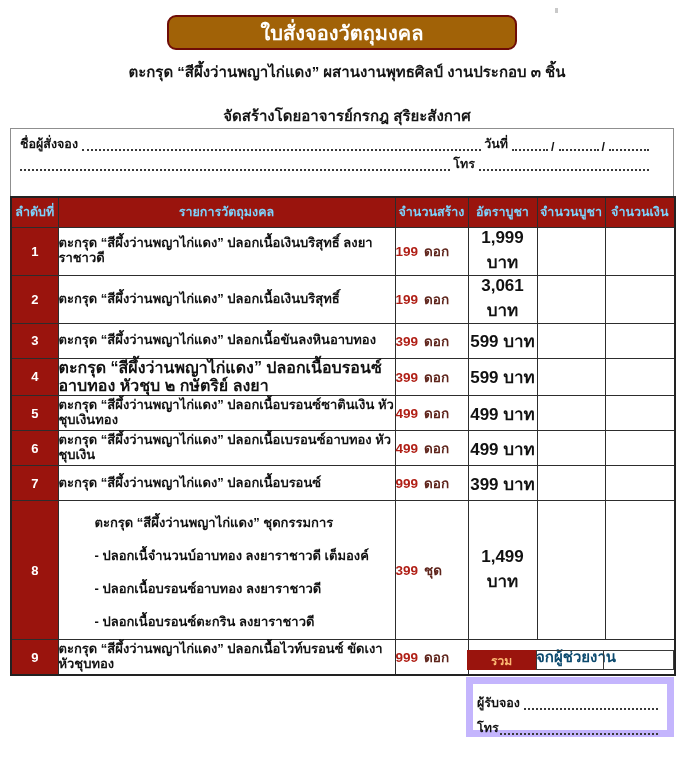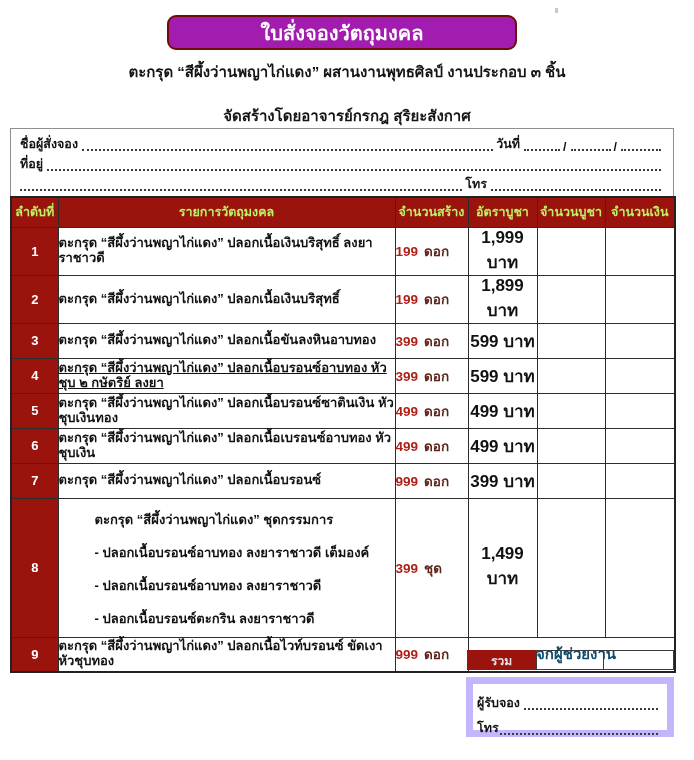--- a/index.html
+++ b/index.html
@@ -2,61 +2,61 @@
 <html><head>
 <meta charset="utf-8">
 <style>
   html,body { margin:0; padding:0; background:#fff; }
   .page {
     position:relative; width:694px; height:760px; background:#ffffff;
     font-family:"Liberation Sans", sans-serif; color:#111; overflow:hidden;
   }
   .title-box {
     position:absolute; left:167px; top:15px; width:350px; height:35px;
-    background:#a21caf; border:2px solid #6e0c07; border-radius:9px;
+    background:#a16207; border:2px solid #6e0c07; border-radius:9px;
     display:flex; align-items:center; justify-content:center;
     color:#fff; font-size:20px; font-weight:bold; box-sizing:border-box;
   }
   .sub { position:absolute; left:0; width:100%; text-align:center; font-weight:bold; color:#141414; }
   .sub1 { top:60px; font-size:15px; }
   .sub2 { top:96px; font-size:15px;margin-top:8px; }
 
   .form-box {
     position:absolute; left:10px; top:128px; width:664px; height:84px;
-    border:1px solid #8f8f8f; box-sizing:border-box; padding:5px 9px 0 9px;
+    border:1px solid #8f8f8f; box-sizing:border-box; padding:5px 21px 0 9px;
   }
   .form-row { display:flex; align-items:flex-end; height:20px; font-weight:bold; font-size:12.5px; white-space:nowrap; }
   .dots { flex:1 1 auto; border-bottom:2px dotted #3a3a3a; margin:0 3px 3px 4px; height:1px; }
   .dots.dfix { flex:0 0 auto; }
   .slash { margin:0 0 0 0; font-weight:bold; }
 
   table.main {
     position:absolute; left:10px; top:196px; width:664px;
     border-collapse:collapse; table-layout:fixed; border:2px solid #222;
   }
   table.main th, table.main td { border:1px solid #2d2d2d; padding:0; box-sizing:border-box; }
   table.main th {
-    background:#9a140d; color:#bef264; font-size:12.5px; font-weight:bold; height:30px;
+    background:#9a140d; color:#7dd3fc; font-size:12.5px; font-weight:bold; height:30px;
   }
   tr.r { height:35px; }
   tr.r8 { height:139px; }
   td.num { background:#9a140d; color:#fff; font-weight:bold; text-align:center; font-size:13px; }
   td.item { font-weight:bold; font-size:13px; padding:0 2px 0 5px; text-align:left; line-height:1.15; }
-  td.item.small { font-size:13px;text-decoration:underline; }
+  td.item.small { font-size:16px; }
   td.item .ln { line-height:33px; height:33px; white-space:nowrap;padding-left:36px; }
   td.item .ln:first-child { margin-top:3px; }
   td.qty { padding-right:5px; font-weight:bold; font-size:13.5px; white-space:nowrap; }
   .qty-num { color:#b01f16; }
   .qty-unit { color:#5e241b; margin-left:6px; }
   td.price { text-align:center; font-weight:bold; font-size:17px; color:#111; }
   td.note { text-align:center; font-weight:bold; font-size:15px; color:#0c4a6e; }
 
   .total-row { position:absolute; left:467px; top:650px; display:flex; height:20px; }
   .total-label {
-    width:69px; background:#9a140d; color:#e5e5e5; font-weight:bold; font-size:12px;
+    width:69px; background:#9a140d; color:#fdba74; font-weight:bold; font-size:12px;
     display:flex; align-items:center; justify-content:center;
   }
   .total-cell { width:68px; border:1px solid #3a3a3a; box-sizing:border-box; }
   .total-cell.last { width:70px; border-left:none; }
 
   .receiver-box {
     position:absolute; left:466px; top:677px; width:208px; height:60px;
     border:7px solid #c4b5fd; box-sizing:border-box; padding:4px 6px 0 4px;
   }
   .receiver-box .form-row { height:25px; font-size:12.5px; }
@@ -77,24 +77,20 @@
   <div class="form-box">
     <div class="form-row">
       <span>ชื่อผู้สั่งจอง</span>
       <span class="dots"></span>
       <span>วันที่</span>
       <span class="dots dfix" style="width:36px"></span>
       <span class="slash">/</span>
       <span class="dots dfix" style="width:40px"></span>
       <span class="slash">/</span>
       <span class="dots dfix" style="width:40px"></span>
-    </div>
-    <div class="form-row">
-      <span>ที่อยู่</span>
-      <span class="dots"></span>
     </div>
     <div class="form-row">
       <span class="dots" style="margin-left:0"></span>
       <span>โทร</span>
       <span class="dots dfix" style="width:170px"></span>
     </div>
   </div>
 
   <table class="main">
     <colgroup>
@@ -121,21 +117,21 @@
       <td class="qty"><span class="qty-num">199</span><span class="qty-unit">ดอก</span></td>
       <td class="price">1,999 บาท</td>
       <td></td>
       <td></td>
     </tr>
 
     <tr class="r">
       <td class="num">2</td>
       <td class="item">ตะกรุด “สีผึ้งว่านพญาไก่แดง” ปลอกเนื้อเงินบริสุทธิ์</td>
       <td class="qty"><span class="qty-num">199</span><span class="qty-unit">ดอก</span></td>
-      <td class="price">1,899 บาท</td>
+      <td class="price">3,061 บาท</td>
       <td></td>
       <td></td>
     </tr>
 
     <tr class="r">
       <td class="num">3</td>
       <td class="item">ตะกรุด “สีผึ้งว่านพญาไก่แดง” ปลอกเนื้อขันลงหินอาบทอง</td>
       <td class="qty"><span class="qty-num">399</span><span class="qty-unit">ดอก</span></td>
       <td class="price">599 บาท</td>
       <td></td>
@@ -175,21 +171,21 @@
       <td class="qty"><span class="qty-num">999</span><span class="qty-unit">ดอก</span></td>
       <td class="price">399 บาท</td>
       <td></td>
       <td></td>
     </tr>
 
     <tr class="r8">
       <td class="num">8</td>
       <td class="item">
         <div class="ln">ตะกรุด “สีผึ้งว่านพญาไก่แดง” ชุดกรรมการ</div>
-        <div class="ln">- ปลอกเนื้อบรอนซ์อาบทอง ลงยาราชาวดี เต็มองค์</div>
+        <div class="ln">- ปลอกเนื้จำนวนบ์อาบทอง ลงยาราชาวดี เต็มองค์</div>
         <div class="ln">- ปลอกเนื้อบรอนซ์อาบทอง ลงยาราชาวดี</div>
         <div class="ln">- ปลอกเนื้อบรอนซ์ตะกริน ลงยาราชาวดี</div>
       </td>
       <td class="qty"><span class="qty-num">399</span><span class="qty-unit">ชุด</span></td>
       <td class="price">1,499 บาท</td>
       <td></td>
       <td></td>
     </tr>
 
     <tr class="r">

